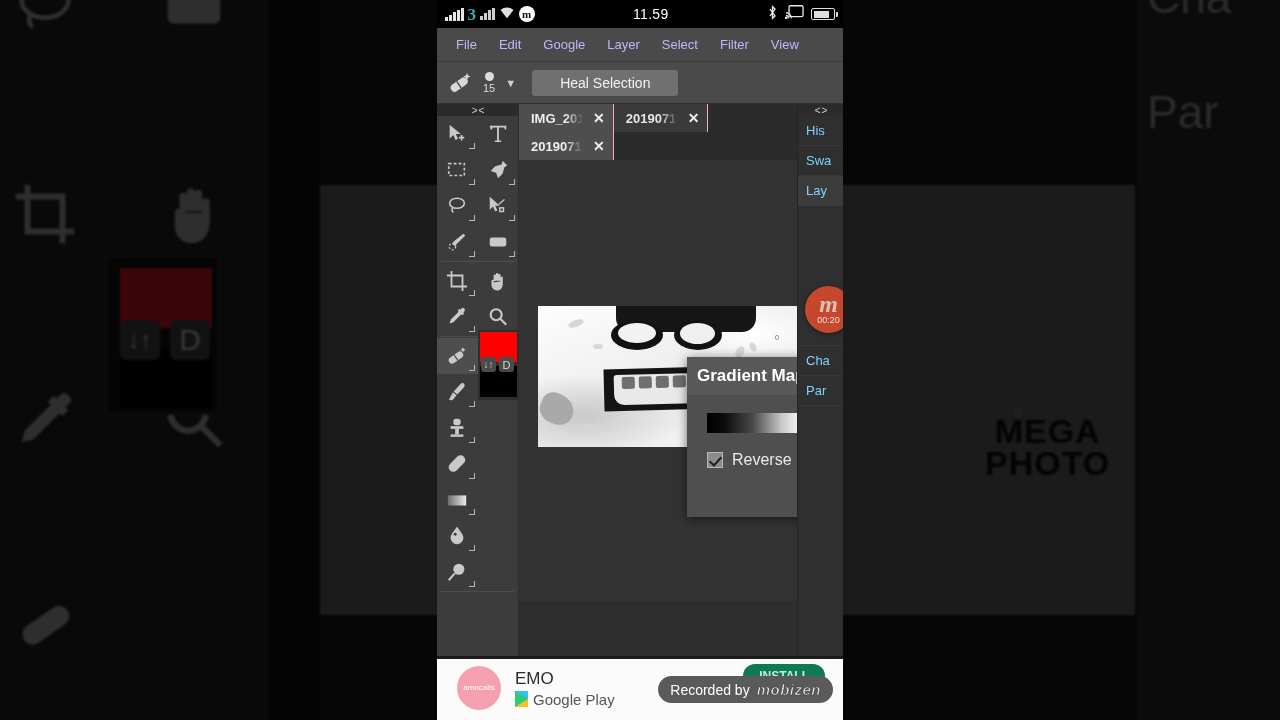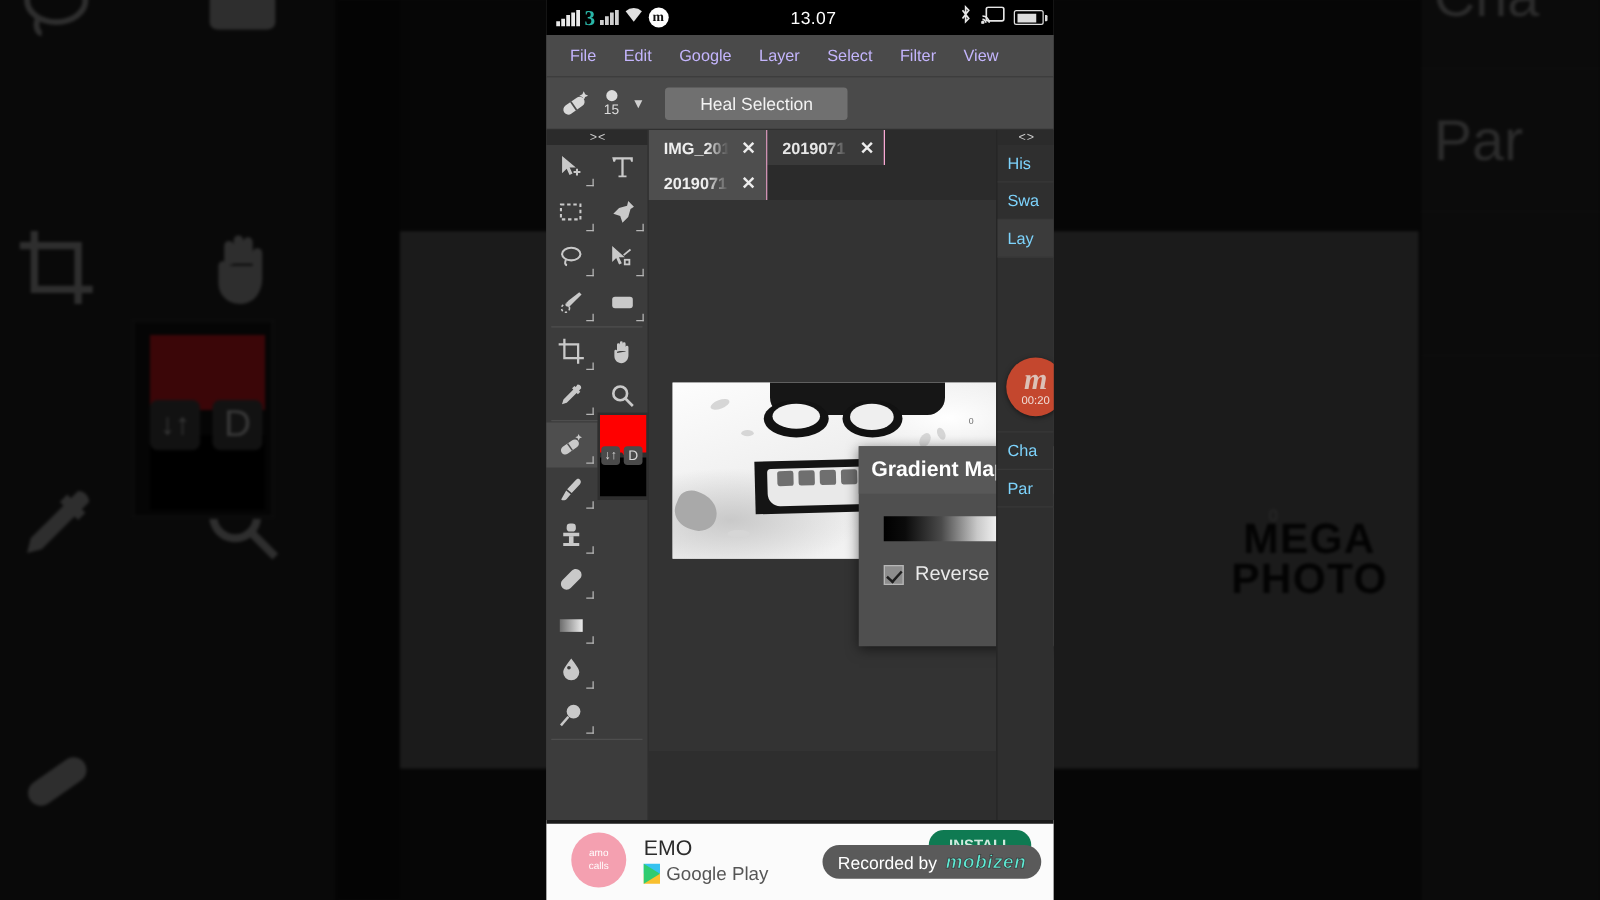--- a/index.html
+++ b/index.html
@@ -239,40 +239,40 @@
      font-family:"Liberation Serif", serif; color:#dcc0b6; }
   .mobizen .tm { font-size:9px; color:#f0ded8; margin-top:1px; }
 
   
   .adbanner {
     position:absolute; left:0; bottom:0; width:406px; height:64px; background:#fbfbfb;
     display:flex; align-items:center; padding-left:20px; gap:14px;
   }
   .ad-bubble {
     width:44px;height:44px;border-radius:50%;background:#f4a0b0; position:relative;
-    display:flex;flex-direction:column;align-items:center;justify-content:center;
+    display:flex;flex-direction:row;align-items:center;justify-content:center;
     color:#fff;font-size:8px;line-height:10px;
   }
   .ad-bubble::after{content:"";position:absolute;left:8px;bottom:-7px;border:8px solid transparent;border-top-color:#f4a0b0;border-right:0;}
   .ad-text { display:flex; flex-direction:column; gap:2px; }
   .ad-title { font-size:17px; color:#2b2b2b; }
   .ad-gp { display:flex; align-items:center; gap:5px; color:#555; font-size:15px; }
   .gp-tri { width:0;height:0;border-top:8px solid #35c2f0;border-bottom:8px solid #f8bf2e;border-left:13px solid #2ecc71;}
   .install-btn {
     position:absolute; right:18px; top:8px; background:#0f7a52; color:#cfe8dd;
     font-size:12px; font-weight:bold; padding:5px 16px; border-radius:14px;
   }
   .recorded-chip {
     position:absolute; right:10px; top:20px; background:#5a5a5a; color:#fff;
     border-radius:16px; padding:5px 12px; display:flex; align-items:center; gap:7px;
     font-size:14px;
   }
   .mobizen-word {
     font-family:"Liberation Sans", sans-serif; font-weight:bold; font-style:italic;
-    font-size:15px; color:#5eead4; letter-spacing:0.5px;
+    font-size:15px; color:#e5e5e5; letter-spacing:0.5px;
     -webkit-text-stroke:0.6px #3a3a3a;
   }
   .ad-topstrip { position:absolute; left:0; top:0; width:406px; height:3px; background:#1a1a1a; }
 </style>
 </head>
 <body>
 
 <div id="stage">
 
   <div id="bg-layer">
@@ -361,21 +361,21 @@
             <i></i>
             <i></i>
           </span>
         <span>
           <svg width="16" height="13" viewBox="0 0 24 20" fill="#e0e0e0">
               <path d="M12 19l10-13A15 15 0 0 0 2 6z"></path>
             </svg>
         </span>
         <span class="m-badge">m</span>
       </div>
-      <div class="sb-center">13.07</div>
+      <div class="sb-center">11.59</div>
       <div class="sb-right">
         <span>
           <svg width="11" height="15" viewBox="0 0 12 18" fill="none" stroke="#e6e6e6" stroke-width="1.6">
               <path d="M3 5l6 8-3 3V2l3 3-6 8"></path>
             </svg>
         </span>
         <span>
           <svg width="19" height="14" viewBox="0 0 24 18" fill="none" stroke="#e6e6e6" stroke-width="1.7">
               <rect x="5" y="1" width="18" height="14" rx="2"></rect>
               <path d="M1 17a5 5 0 0 0-0-0M1 10a7 7 0 0 1 7 7M1 13.5a3.5 3.5 0 0 1 3.5 3.5"></path>

